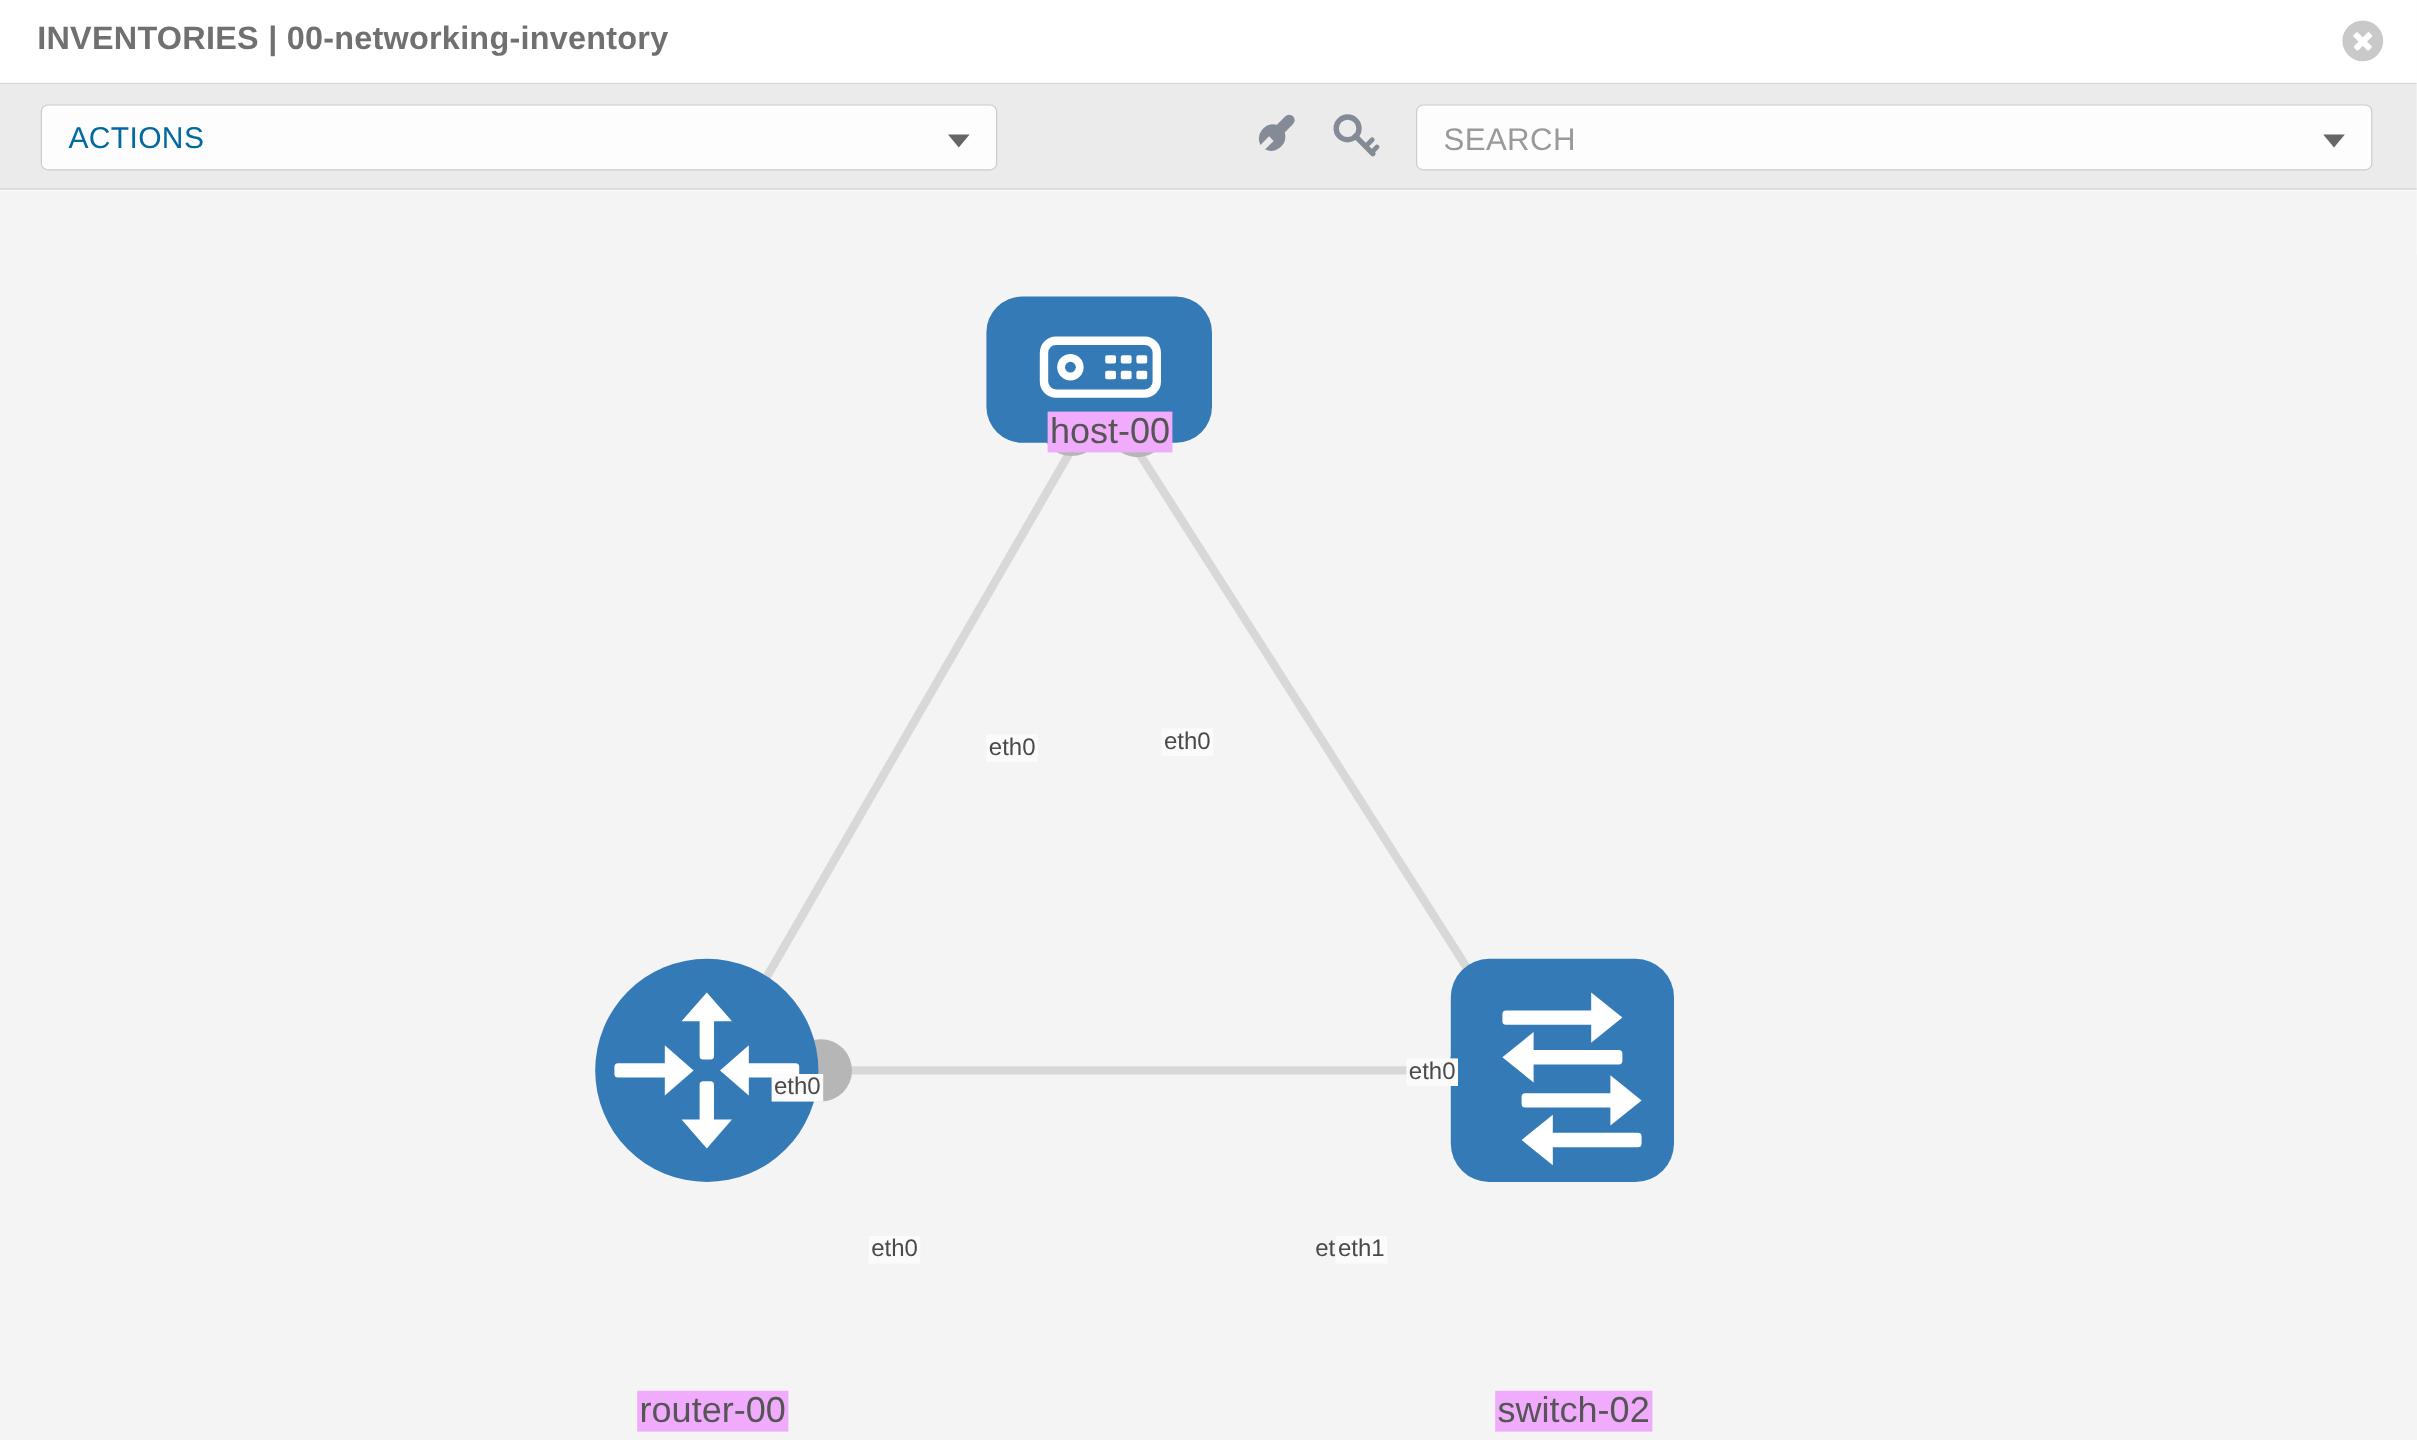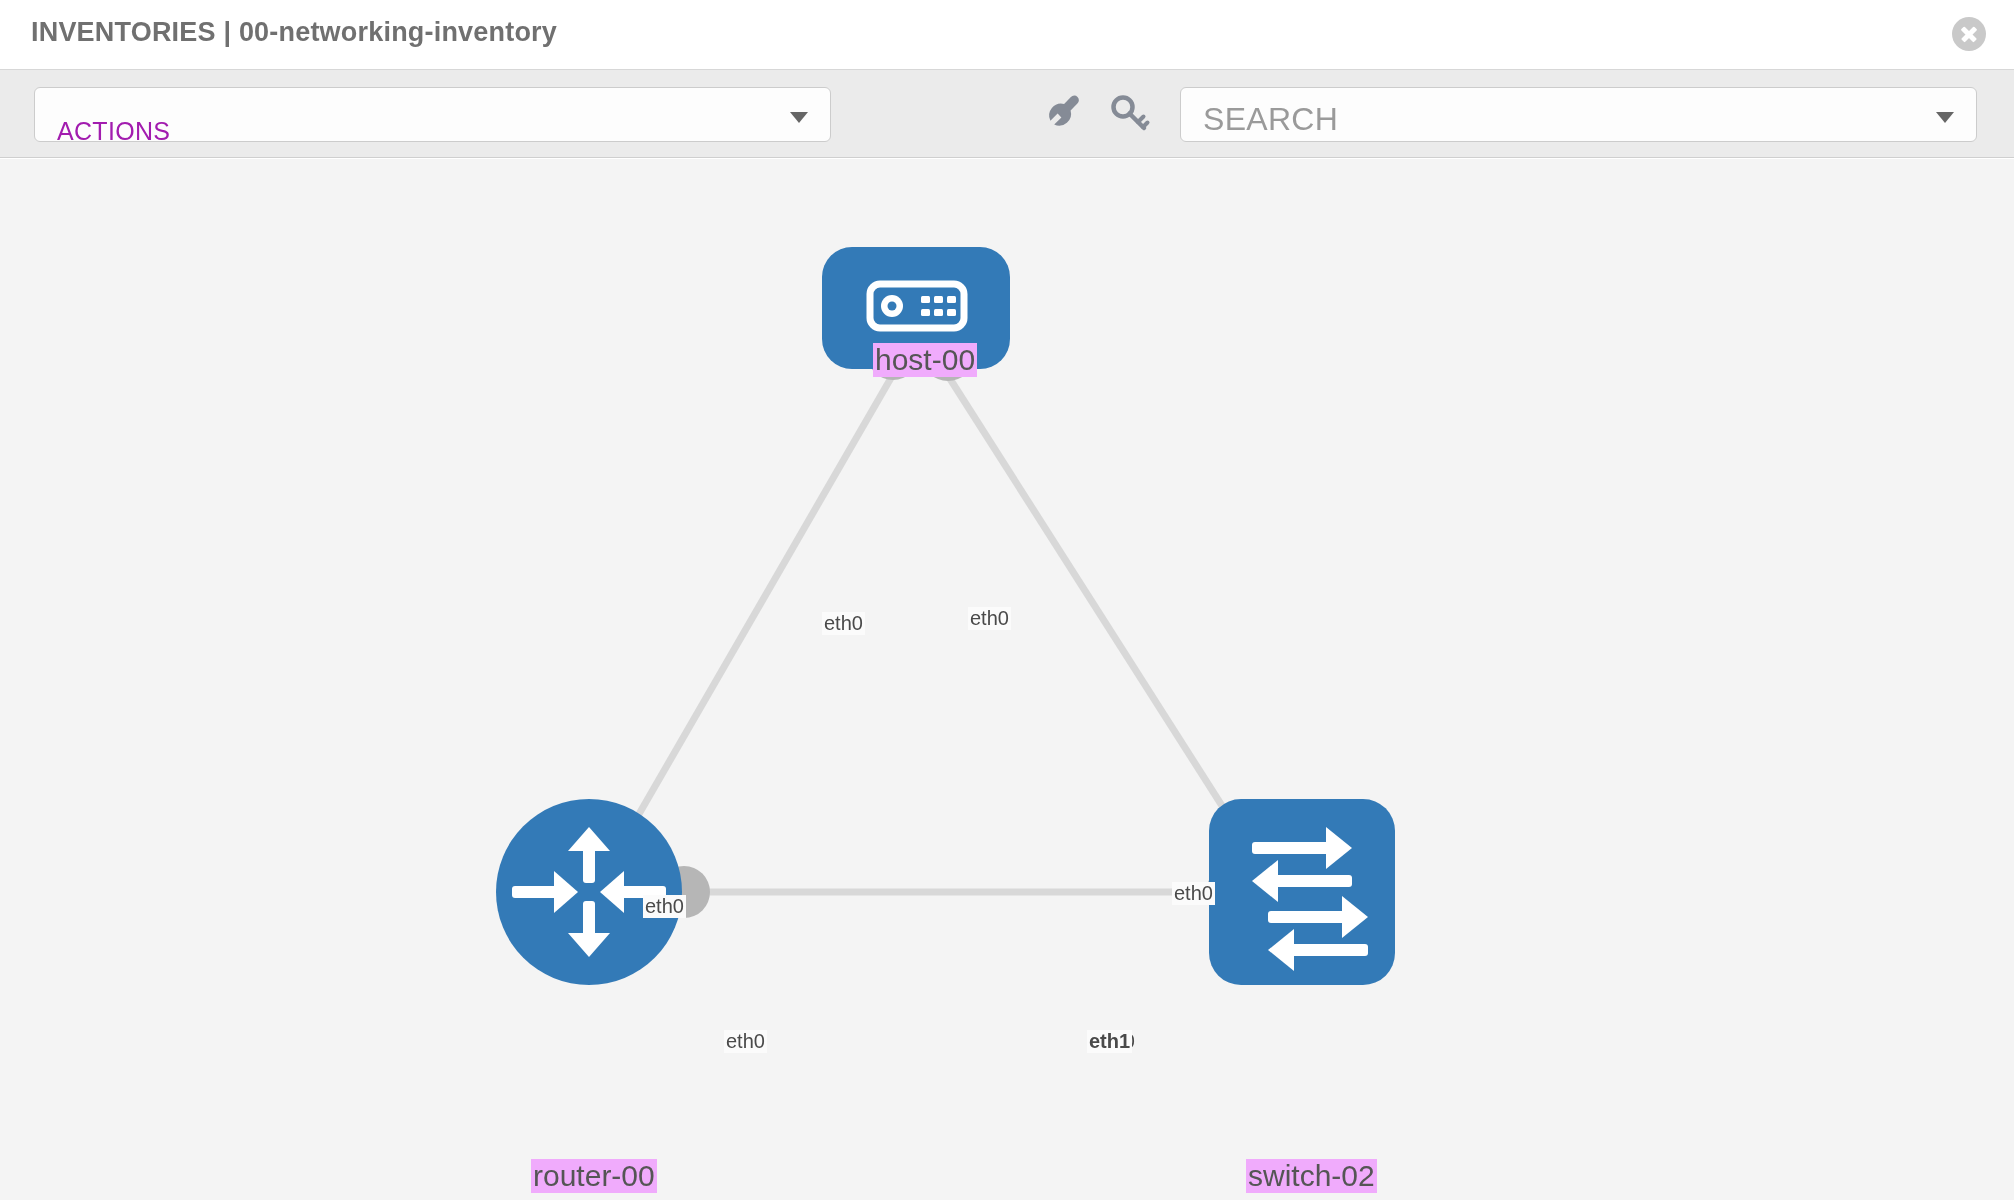--- a/index.html
+++ b/index.html
@@ -70,23 +70,22 @@
     background: #fdfdfd;
     border: 1px solid #cccccc;
     border-radius: 6px;
     box-sizing: border-box;
     cursor: pointer;
   }
   .actions-label {
     position: absolute;
     left: 22px; top: 13px;
     font-size: 25px;
-    color: #a21caf;
+    color: #0369a1;
     letter-spacing: 0.3px;
-    margin-top: 16px;
   }
   .caret {
     position: absolute;
     right: 22px; top: 24px;
     width: 0; height: 0;
     border-left: 9px solid transparent;
     border-right: 9px solid transparent;
     border-top: 11px solid #666666;
   }
   .tool-icon {
@@ -105,21 +104,21 @@
     width: 797px; height: 55px;
     background: #fdfdfd;
     border: 1px solid #cccccc;
     border-radius: 6px;
     box-sizing: border-box;
     cursor: text;
   }
   .search-label {
     position: absolute;
     left: 22px; top: 13px;
-    font-size: 32px;
+    font-size: 26px;
     color: #9a9a9a;
     letter-spacing: 0.3px;
   }
 
   
   .canvas {
     position: absolute;
     left: 0; top: 159px;
     width: 2014px; height: 1041px;
     background: #f4f4f4;
@@ -267,16 +266,16 @@
     <div class="node-label" style="left:1246px; top:1000px;">switch-02</div>
 
     <div class="iface-label" style="left:822px; top:453px;">eth0</div>
     <div class="iface-label" style="left:643px; top:736px;">eth0</div>
 
     <div class="iface-label" style="left:968px; top:448px;">eth0</div>
     <div class="iface-label" style="left:1172px; top:723px;">eth0</div>
 
     <div class="iface-label" style="left:724px; top:871px;">eth0</div>
     <div class="iface-label" style="left:1094px; top:871px; background:transparent;">eth0</div>
-    <div class="iface-label" style="left:1087px; top:871px;font-weight:bold;">eth1</div>
+    <div class="iface-label" style="left:1113px; top:871px;">eth1</div>
 
   </div>
 </div>
 
 </body></html>

